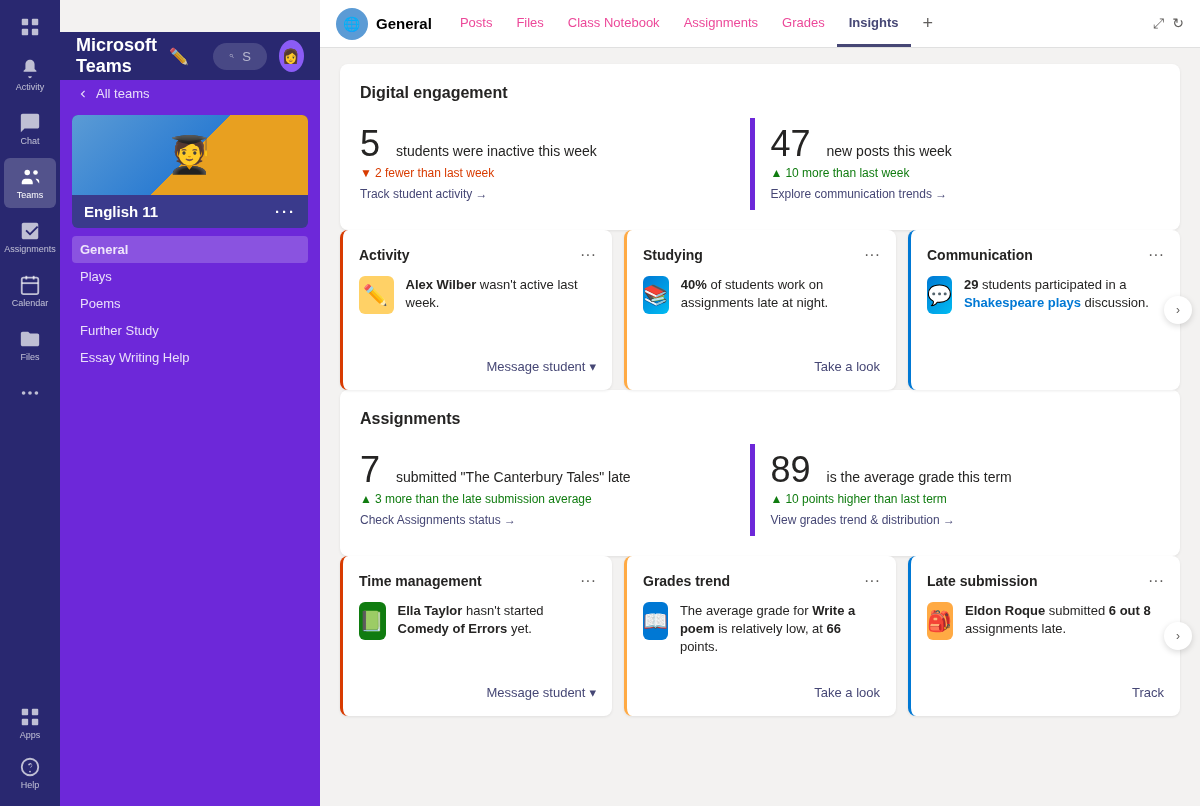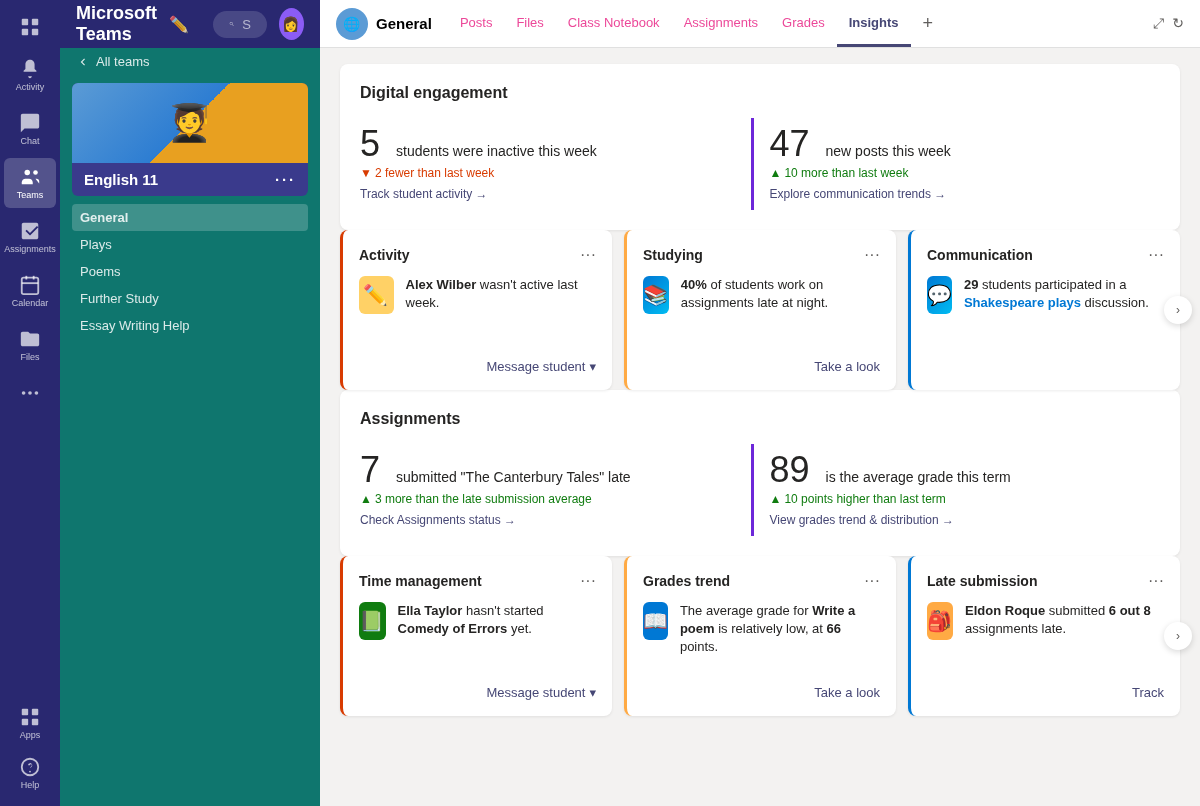--- a/index.html
+++ b/index.html
@@ -29,25 +29,26 @@
       gap: 2px;
     }
     .nav-icon.active { background: rgba(255,255,255,0.2); color: white; }
     .nav-icon svg { width: 22px; height: 22px; fill: currentColor; }
     .nav-icon span { font-size: 9px; }
     .nav-bottom { margin-top: auto; padding-bottom: 8px; }
 
     
     .teams-panel {
       width: 260px;
-      background: #0f766e;
+      background: #6d28d9;
       color: white;
       display: flex;
       flex-direction: column;
       flex-shrink: 0;
+      margin-top: 32px;
     }
     .teams-title { font-size: 18px; font-weight: 600; flex: 1; }
     .teams-edit-icon { color: rgba(255,255,255,0.8); cursor: pointer; }
     .all-teams-btn {
       display: flex;
       align-items: center;
       gap: 6px;
       padding: 6px 16px;
       font-size: 13px;
       color: rgba(255,255,255,0.85);
@@ -184,21 +185,21 @@
       background: white;
       border-radius: 8px;
       padding: 20px;
       box-shadow: 0 1px 3px rgba(0,0,0,0.08);
     }
     .section-title { font-size: 16px; font-weight: 600; color: #252423; margin-bottom: 16px; }
 
     
     .stats-row { display: flex; gap: 0; }
     .stat-block { flex: 1; padding: 8px 16px 8px 0; }
-    .stat-block + .stat-block { border-left: 3px solid #6d28d9; padding-left: 16px; }
+    .stat-block + .stat-block { border-left: 5px solid #6d28d9; padding-left: 16px; }
     .stat-number { font-size: 36px; font-weight: 300; color: #252423; line-height: 1; }
     .stat-label { font-size: 14px; color: #252423; margin-left: 8px; }
     .stat-header { display: flex; align-items: baseline; gap: 8px; margin-bottom: 4px; }
     .stat-trend { font-size: 12px; display: flex; align-items: center; gap: 3px; margin-bottom: 4px; }
     .trend-down { color: #d83b01; }
     .trend-up { color: #107c10; }
     .stat-link { font-size: 12px; color: #464775; cursor: pointer; text-decoration: none; }
 
     
     .widgets-row {

